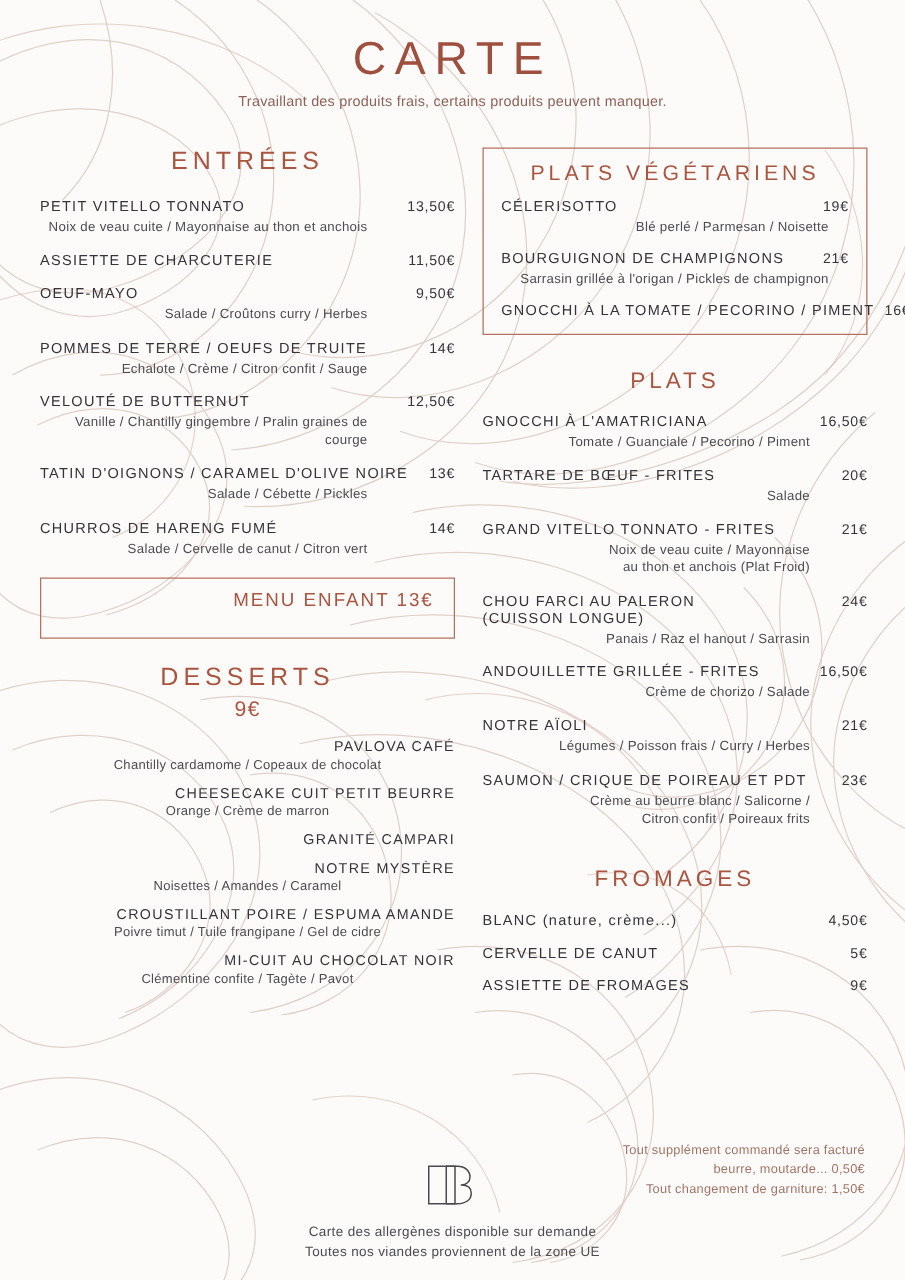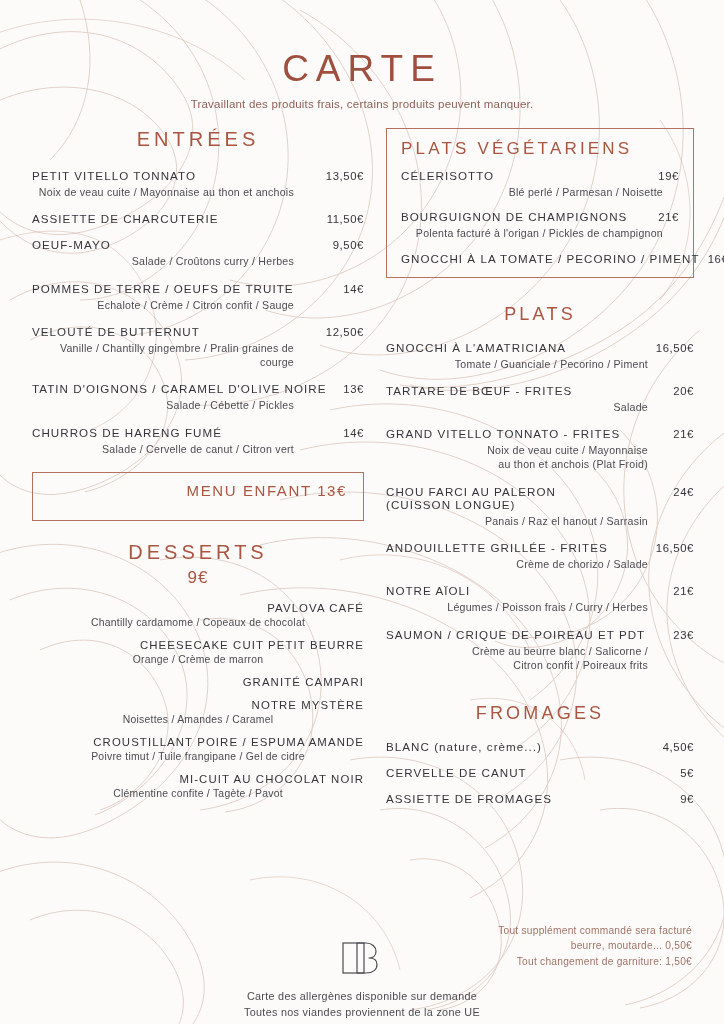--- a/index.html
+++ b/index.html
@@ -12,21 +12,21 @@
     overflow:hidden;
     -webkit-font-smoothing:antialiased;
   }
   #bg-pattern{
     position:absolute;inset:0;width:724px;height:1024px;
     z-index:0;pointer-events:none;
   }
   .page{position:relative;z-index:2;width:724px;height:1024px;}
 
   
-  .header{text-align:center;padding-top:40px;margin-top:10px;}
+  .header{text-align:center;padding-top:28px;}
   .carte-title{
     font-size:37px;letter-spacing:7px;color:#9e4f3d;font-weight:400;
     line-height:1.05;
   }
   .carte-sub{
     font-size:11.5px;color:#8e6257;letter-spacing:.2px;margin-top:9px;
   }
 
   
   .cols{position:absolute;top:118px;left:0;width:724px;}
@@ -52,21 +52,21 @@
   }
   .item-desc{
     font-size:10.6px;color:#4b4b51;letter-spacing:.25px;margin-top:3px;line-height:1.35;
     max-width:262px;
     text-align:right;
   }
 
   
   .box{border:1px solid #b4715d;padding:10px 14px 12px 14px;}
   .box-title{
-    color:#a9553f;letter-spacing:3.2px;font-size:17px;margin-bottom:10px;
+    text-align:center;color:#a9553f;letter-spacing:3.2px;font-size:17px;margin-bottom:10px;
   }
 
   
   .kids{margin-top:16px;border:1px solid #b4715d;padding:9px 16px 12px 14px;}
   .kids-title{text-align:right;color:#a9553f;letter-spacing:1.6px;font-size:15px;margin-bottom:9px;}
   .kids-line{font-size:10.3px;letter-spacing:.5px;color:#34343a;line-height:1.55;}
 
   
   .dessert{text-align:center;margin-bottom:11px;}
   .dessert-name{font-size:11.4px;letter-spacing:1.1px;color:#34343a;text-align:right;}
@@ -249,21 +249,21 @@
                 <div class="item-name">CÉLERISOTTO</div>
                 <div class="item-price">19€</div>
               </div>
               <div class="item-desc">Blé perlé / Parmesan / Noisette</div>
             </div>
             <div class="vrow">
               <div class="item-head">
                 <div class="item-name">BOURGUIGNON DE CHAMPIGNONS</div>
                 <div class="item-price">21€</div>
               </div>
-              <div class="item-desc">Polenta facturé à l'origan / Pickles de champignon</div>
+              <div class="item-desc">Sarrasin grillée à l'origan / Pickles de champignon</div>
             </div>
             <div class="vrow">
               <div class="item-head">
                 <div class="item-name">GNOCCHI À LA TOMATE / PECORINO / PIMENT</div>
                 <div class="item-price">16€</div>
               </div>
             </div>
           </div>
       </div>
 

